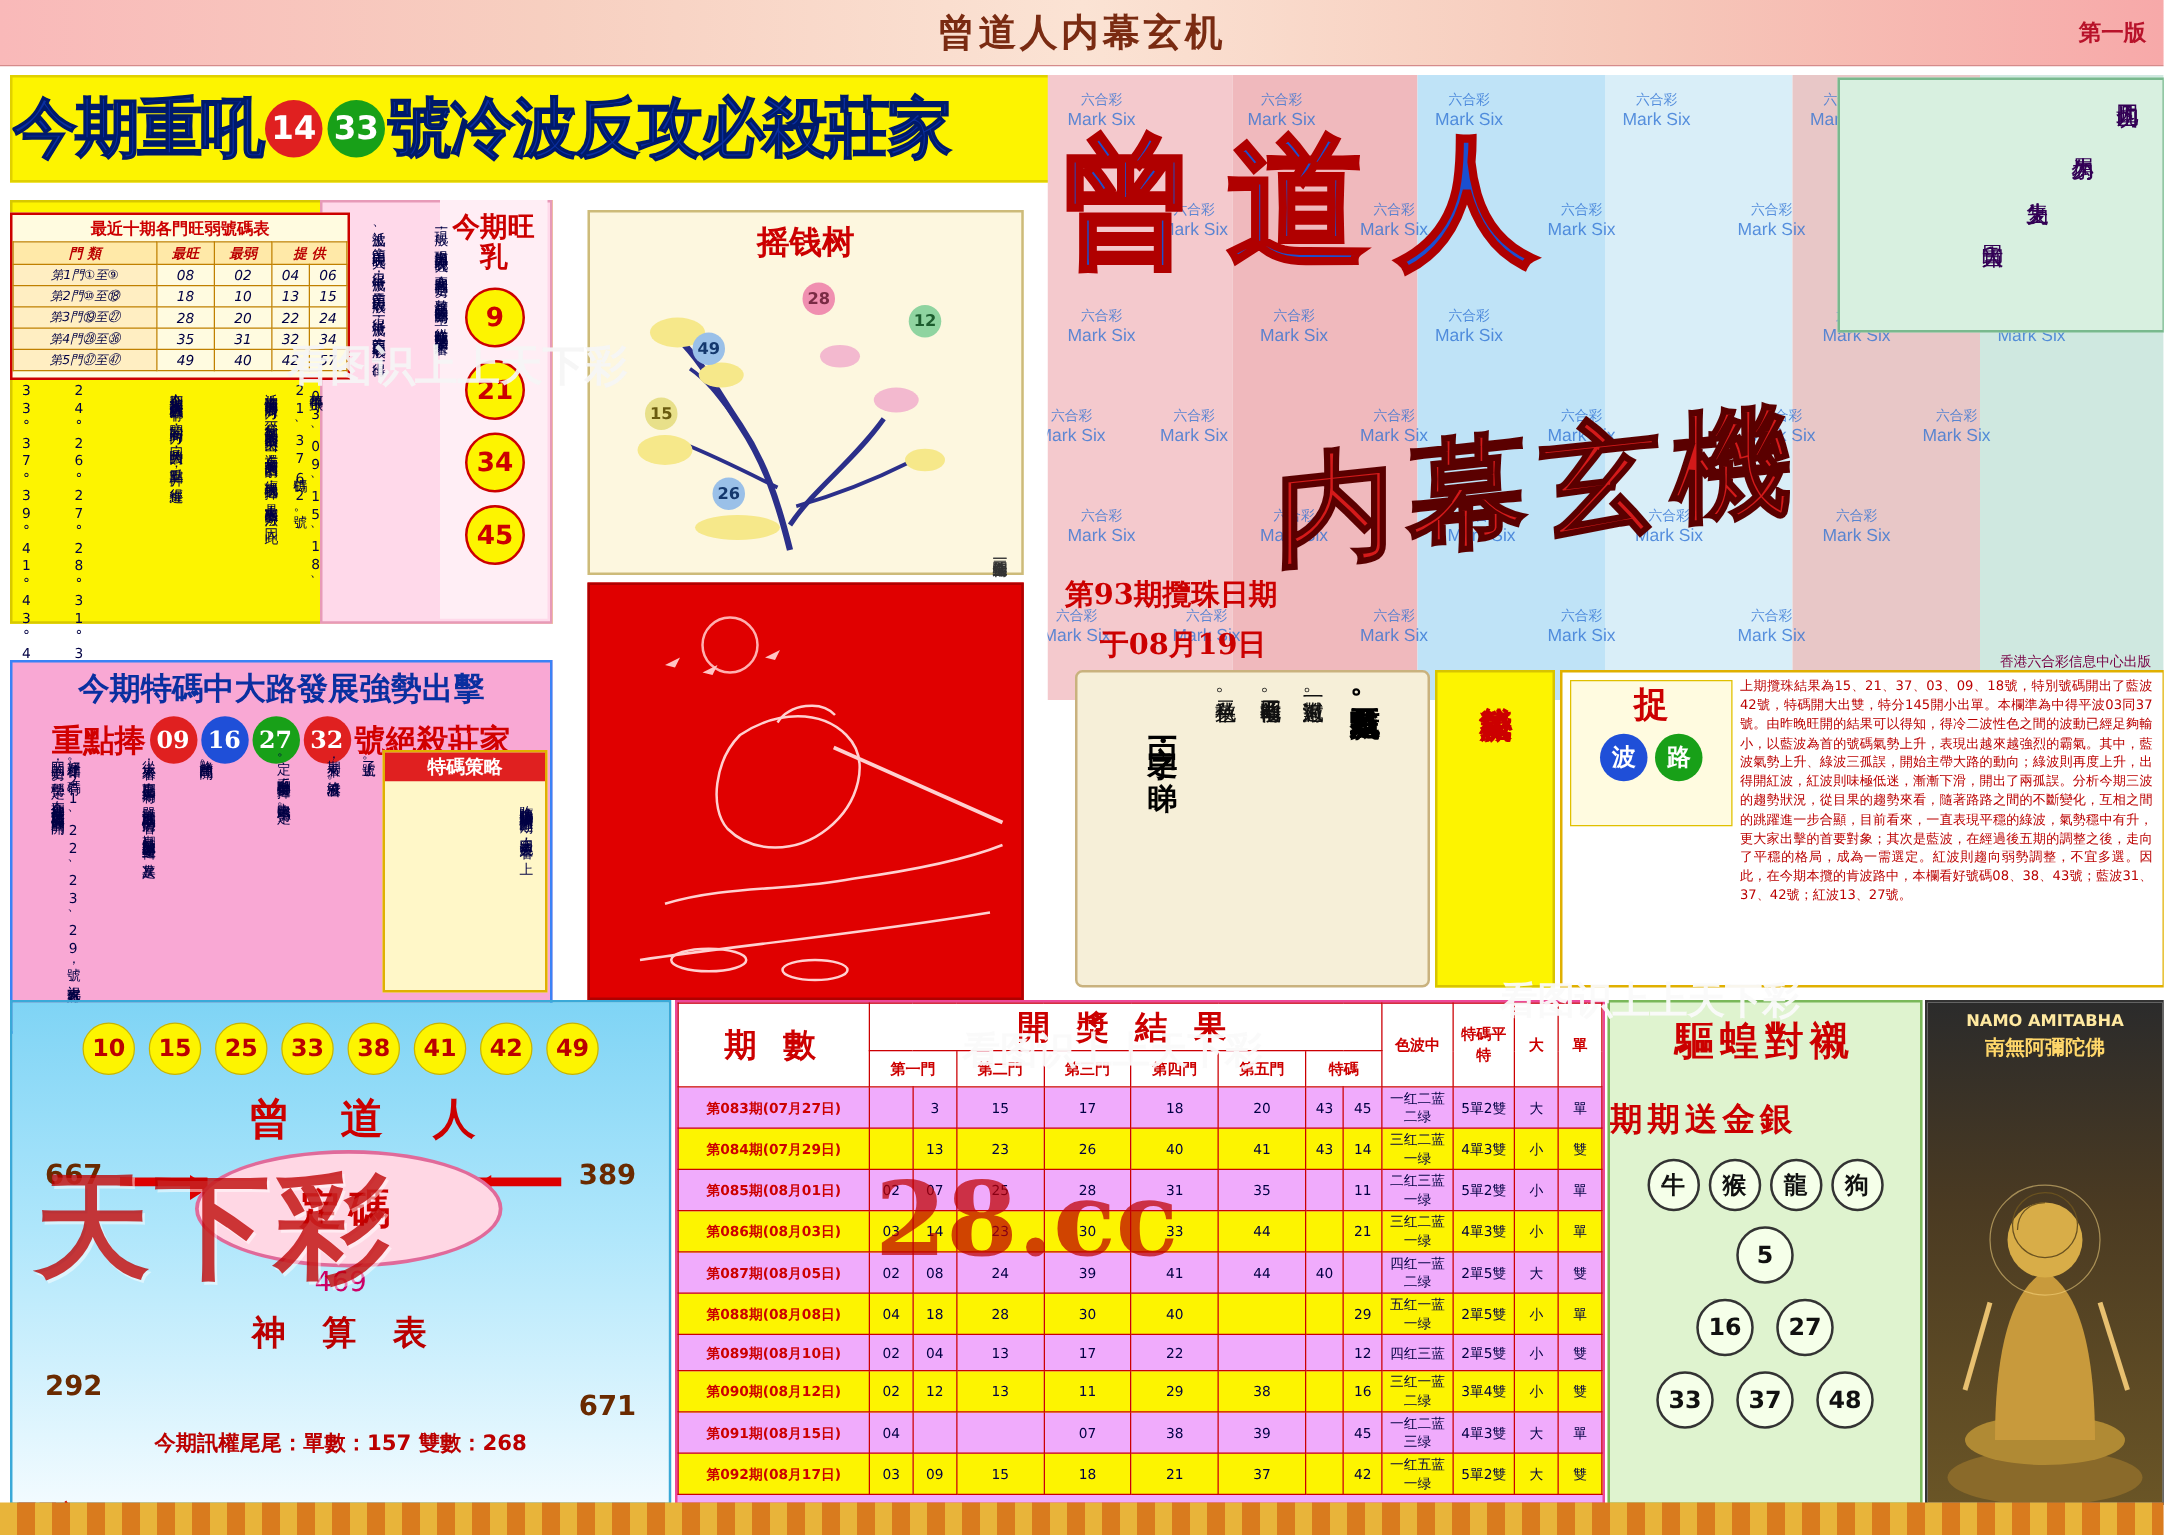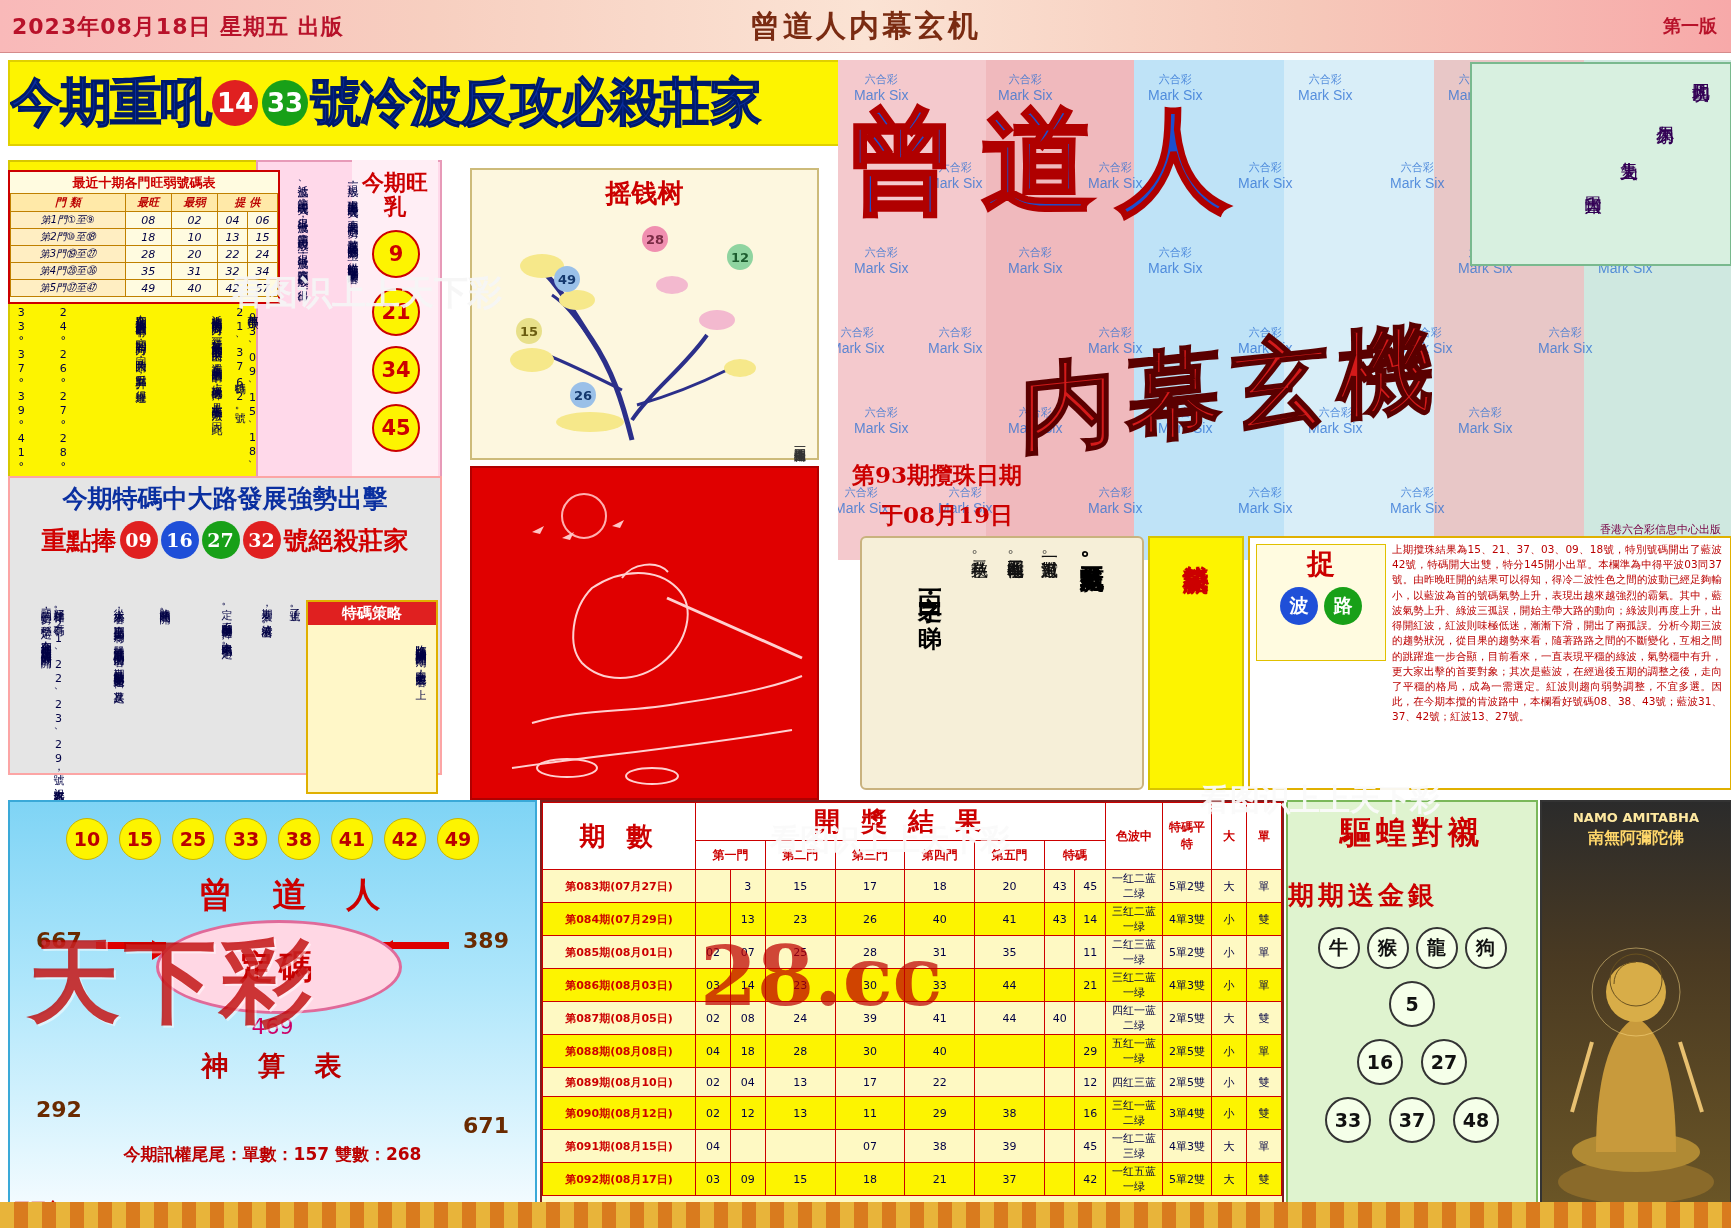--- a/index.html
+++ b/index.html
@@ -38,21 +38,21 @@
 
   .yellowpanel{position:absolute;left:8px;top:160px;width:430px;height:335px;background:#fdf400;border:2px solid #d7c800;}
   .orangepanel{position:absolute;left:256px;top:160px;width:182px;height:335px;background:#ffd9ea;border:2px solid #e79ab8;}
   .pinkpanel{position:absolute;left:352px;top:160px;width:86px;height:335px;background:#ffeef5;}
   .wangyun{position:absolute;left:360px;top:170px;width:70px;text-align:center;font-size:22px;font-weight:bold;color:#c00;
     font-family:"DejaVu Serif","Liberation Serif",serif;line-height:1.1;}
   .wnum{position:absolute;left:372px;width:44px;height:44px;border-radius:50%;background:#fdf400;border:2px solid #c00;
     display:flex;align-items:center;justify-content:center;font-size:21px;font-weight:bold;color:#c00;}
 
   
-  .midleft{position:absolute;left:8px;top:476px;width:430px;height:295px;background:#e5e5e5;border:2px solid #fca5a5;}
+  .midleft{position:absolute;left:8px;top:528px;width:430px;height:295px;background:#f9a8d4;border:2px solid #3b82f6;}
   .ml-t1{font-size:25px;font-weight:bold;color:#0a2fa0;text-align:center;padding-top:4px;
     font-family:"DejaVu Serif","Liberation Serif",serif;}
   .ml-t2{display:flex;align-items:center;justify-content:center;gap:3px;padding-top:6px;font-size:25px;font-weight:bold;
     color:#d10000;font-family:"DejaVu Serif","Liberation Serif",serif;}
   .ml-ball{width:38px;height:38px;border-radius:50%;display:flex;align-items:center;justify-content:center;
     font-size:19px;color:#fff;font-weight:bold;}
 
   .strategy{position:absolute;left:306px;top:600px;width:128px;height:190px;background:#fff7c8;border:2px solid #e0b000;}
   .strategy .hd{background:#e02020;color:#fff;font-size:15px;font-weight:bold;text-align:center;padding:2px 0;}
 
@@ -131,21 +131,21 @@
     font-family:"DejaVu Serif","Liberation Serif",serif;letter-spacing:10px;}
   .bp-num{position:absolute;left:0;top:168px;width:100%;text-align:center;font-size:22px;color:#c06;}
   .bp-foot{position:absolute;left:0;bottom:36px;width:100%;text-align:center;font-size:17px;font-weight:bold;color:#b00;}
   .arrowL,.arrowR{position:absolute;top:140px;width:70px;height:0;border-top:7px solid #d00;}
   .arrowL{left:86px;}
   .arrowR{right:86px;}
   .arrowL:after{content:"";position:absolute;right:-2px;top:-9px;border-left:16px solid #d00;border-top:10px solid transparent;border-bottom:10px solid transparent;}
   .arrowR:after{content:"";position:absolute;left:-2px;top:-9px;border-right:16px solid #d00;border-top:10px solid transparent;border-bottom:10px solid transparent;}
 
   
-  .restable{position:absolute;left:540px;top:800px;width:740px;height:400px;background:#fef9c3;border:2px solid #7f1d1d;}
+  .restable{position:absolute;left:540px;top:800px;width:740px;height:400px;background:#f0abfc;border:2px solid #ec4899;}
   .restable table{width:100%;border-collapse:collapse;font-size:11px;}
   .restable th,.restable td{border:1px solid #c00;text-align:center;height:26px;color:#004;}
   .restable th{background:#fff;color:#c00;font-weight:bold;font-size:12px;}
   .restable tr.alt td{background:#fdf400;}
   .restable td.period{color:#c00;font-weight:bold;white-space:nowrap;font-size:11px;}
   .restable .bighd{font-size:26px;font-weight:bold;color:#c00;letter-spacing:6px;
     font-family:"DejaVu Serif","Liberation Serif",serif;}
 
   
   .greenr{position:absolute;left:1286px;top:800px;width:248px;height:400px;background:#dff3cf;border:2px solid #7ab85a;}
@@ -179,21 +179,20 @@
   
   .fringe{position:absolute;left:0;bottom:0;width:1731px;height:26px;
     background:repeating-linear-gradient(90deg,#e8b43a 0 14px,#d97b1e 14px 28px);}
 </style>
 </head>
 <body>
 
 <div class="page">
 
   <div class="topbar">
-    <div class="topdate">2023年08月18日  星期五  出版</div>
     <div class="toptitle">曾道人内幕玄机</div>
     <div class="topedition">第一版</div>
   </div>
 
   <div class="headline">
     <span class="hl-text">今期重吼</span>
     <span class="ball red">14</span>
     <span class="ball green">33</span>
     <span class="hl-text">號冷波反攻必殺莊家</span>
   </div>

